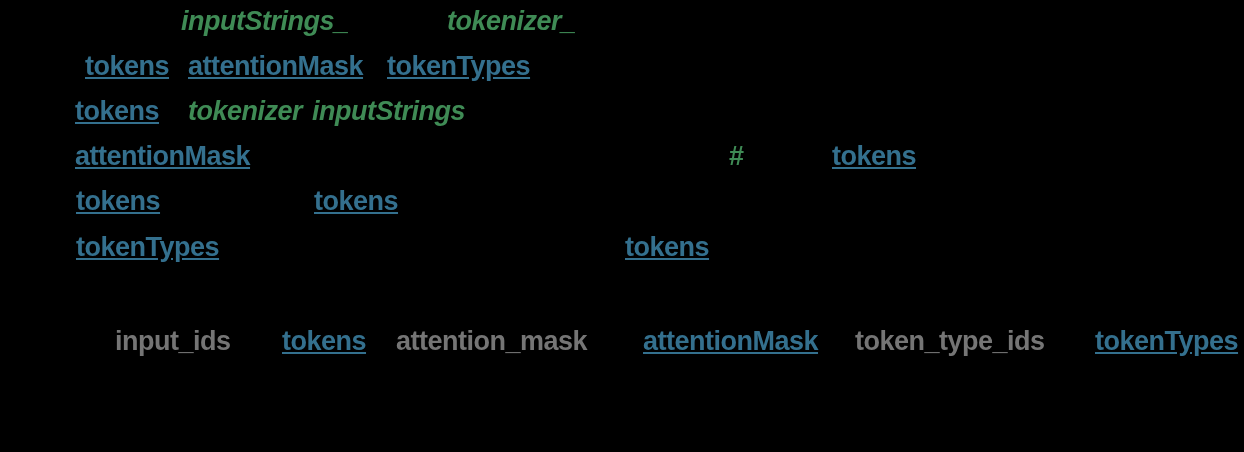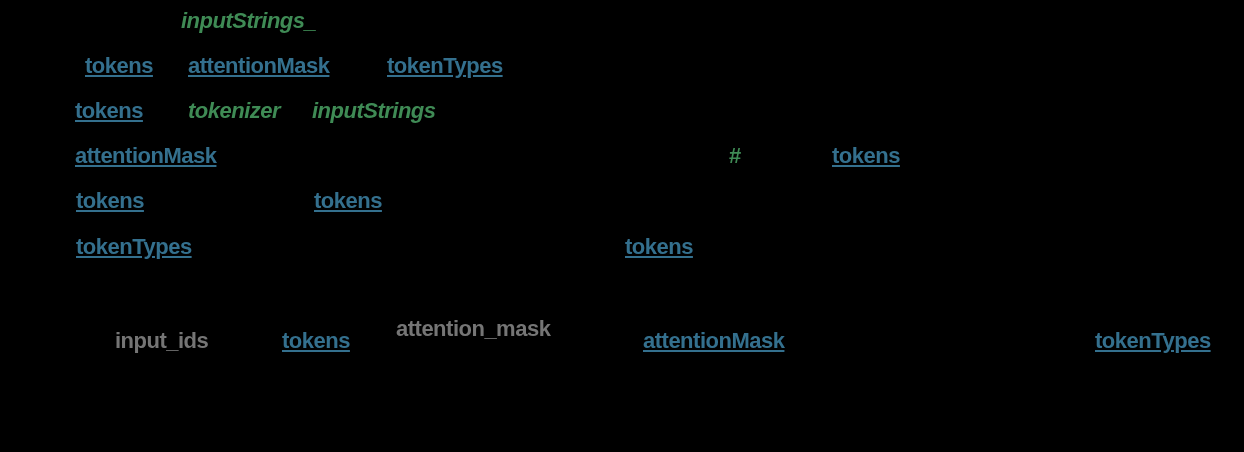--- a/index.html
+++ b/index.html
@@ -15,21 +15,21 @@
     overflow: hidden;
     font-family: "Liberation Sans", sans-serif;
   }
   .code-cell {
     position: absolute;
     inset: 0;
     cursor: text;
   }
   .tok {
     position: absolute;
-    font-size: 22px;
+    font-size: 27px;
     font-weight: 700;
     letter-spacing: -0.5px;
     line-height: 34px;
     white-space: pre;
   }
   .tok.pattern {
     color: var(--pattern-green, #3f8b55);
     font-style: italic;
   }
   .tok.slot {
@@ -43,32 +43,34 @@
   .tok.string {
     color: var(--string-gray, #757575);
   }
 </style>
 </head>
 <body>
 
 <div class="screen">
   <div class="code-cell">
       <span class="tok pattern" style="left: 181px; top: 4px;">inputStrings_</span>
+      <span class="tok pattern" style="left: 447px; top: 4px;">tokenizer_</span>
       <span class="tok local" style="left: 85px; top: 49px;">tokens</span>
       <span class="tok local" style="left: 188px; top: 49px;">attentionMask</span>
       <span class="tok local" style="left: 387px; top: 49px;">tokenTypes</span>
       <span class="tok local" style="left: 75px; top: 94px;">tokens</span>
       <span class="tok pattern" style="left: 312px; top: 94px;">inputStrings</span>
       <span class="tok pattern" style="left: 188px; top: 94px;">tokenizer</span>
       <span class="tok local" style="left: 75px; top: 139px;">attentionMask</span>
       <span class="tok slot" style="left: 729px; top: 139px;">#</span>
       <span class="tok local" style="left: 832px; top: 139px;">tokens</span>
       <span class="tok local" style="left: 76px; top: 184px;">tokens</span>
       <span class="tok local" style="left: 314px; top: 184px;">tokens</span>
       <span class="tok local" style="left: 76px; top: 230px;">tokenTypes</span>
       <span class="tok local" style="left: 625px; top: 230px;">tokens</span>
       <span class="tok string" style="left: 115px; top: 324px; text-align: center;">input_ids</span>
       <span class="tok local" style="left: 282px; top: 324px;">tokens</span>
-      <span class="tok string" style="left: 396px; top: 312px;">attention_mask</span>
+      <span class="tok string" style="left: 396px; top: 324px;">attention_mask</span>
       <span class="tok local" style="left: 643px; top: 324px;">attentionMask</span>
+      <span class="tok string" style="left: 855px; top: 324px;">token_type_ids</span>
       <span class="tok local" style="left: 1095px; top: 324px;">tokenTypes</span>
     </div>
 </div>
 
 </body></html>

